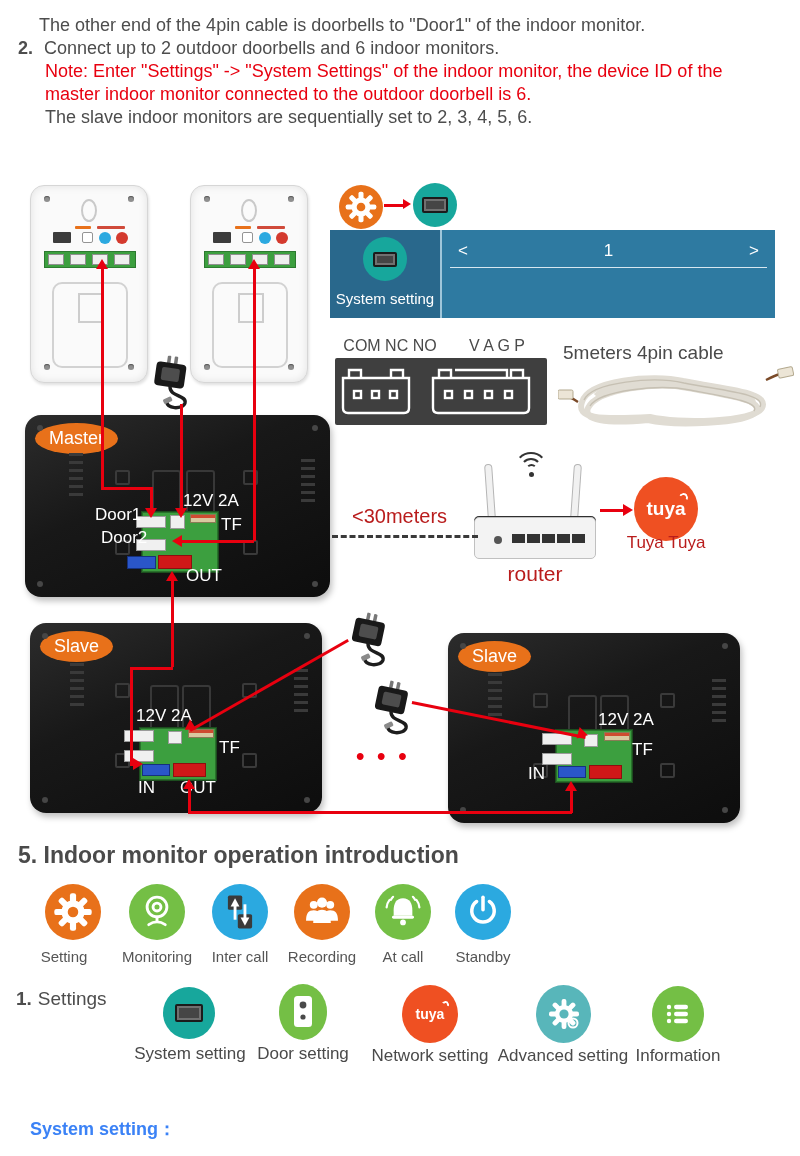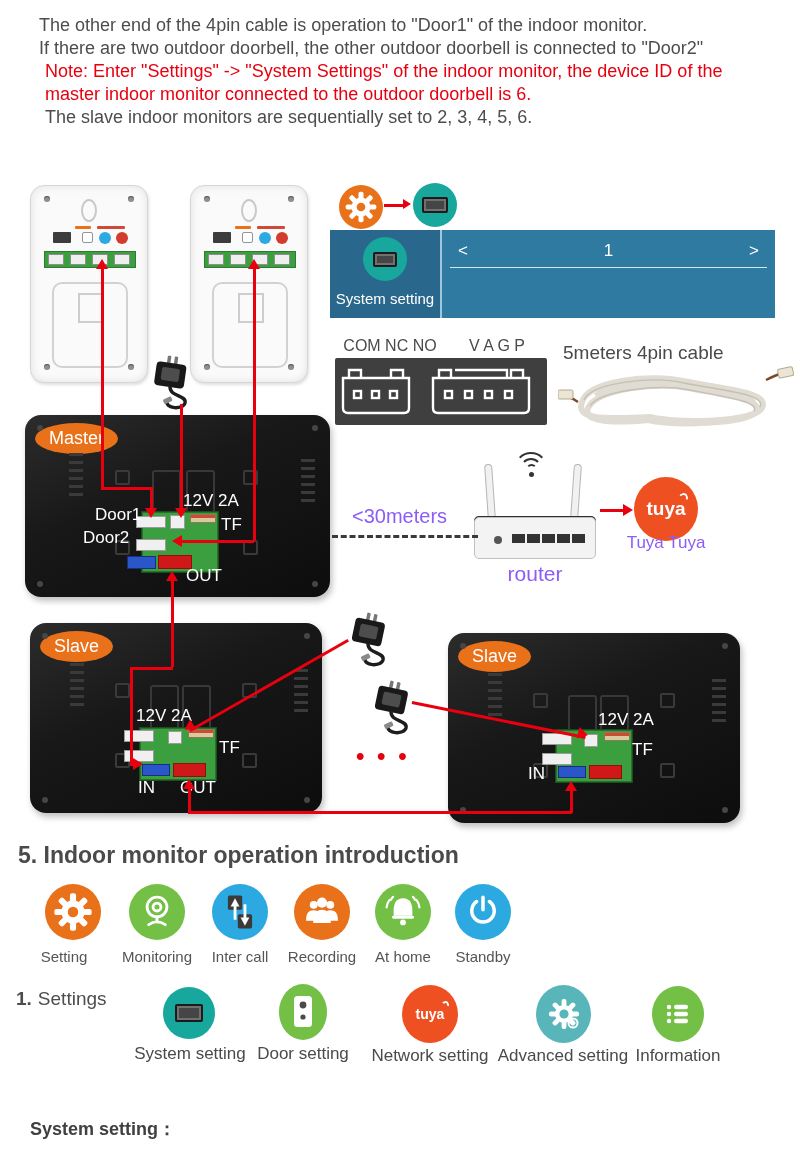--- a/index.html
+++ b/index.html
@@ -77,44 +77,44 @@
 .rl{position:absolute;background:var(--red);}
 .rlh{height:2.5px;} .rlv{width:2.5px;}
 .diag{height:2.5px;transform-origin:left center;}
 .arr{position:absolute;width:0;height:0;border:solid transparent;}
 .arr-up{border-width:0 6px 10px;border-bottom-color:var(--red);}
 .arr-down{border-width:10px 6px 0;border-top-color:var(--red);}
 .arr-left{border-width:6px 10px 6px 0;border-right-color:var(--red);}
 .arr-right{border-width:6px 0 6px 10px;border-left-color:var(--red);}
 .dash{position:absolute;border-top:3px dashed #3a3a3a;}
 .dots{position:absolute;color:var(--red);font-size:24px;font-weight:bold;letter-spacing:3px;}
-.plain-lab{position:absolute;color:#8b5cf6;}
+.plain-lab{position:absolute;color:#b91c1c;}
 
 .s5-title{position:absolute;left:18px;top:842px;font-size:23px;font-weight:bold;color:#4a4a4a;}
 .c5{position:absolute;width:56px;height:56px;border-radius:50%;display:flex;align-items:center;justify-content:center;}
 .c5 svg{width:44px;height:44px;}
 .bg-orange{background:var(--orange);} .bg-green{background:var(--green);} .bg-blue{background:var(--blue);}
 .bg-teal{background:var(--teal);} .bg-teal-l{background:var(--teal-light);} .bg-tuya{background:var(--tuya-orange);}
 .ic-lab{position:absolute;width:100px;text-align:center;font-size:15px;color:#555;}
 
 .sr-title{position:absolute;left:16px;top:988px;font-size:19px;}
 .sr-title b{margin-right:6px;}
 .eli{position:absolute;border-radius:50%;display:flex;align-items:center;justify-content:center;}
 .eli svg{width:40px;height:40px;}
 .sr-lab{position:absolute;width:150px;text-align:center;font-size:17px;color:#4a4a4a;}
 
 .footer{position:absolute;left:30px;top:1072px;font-size:18px;line-height:23px;white-space:pre-wrap;}
-.footer b{color:#404040;}
+.footer b{color:#3b82f6;}
 </style>
 </head>
 <body>
 
 <div class="instructions">
-  <div class="ins cont1">The other end of the 4pin cable is operation to "Door1" of the indoor monitor.</div>
-  <div class="ins cont1">If there are two outdoor doorbell, the other outdoor doorbell is connected to "Door2"</div>
+  <div class="ins cont1">The other end of the 4pin cable is doorbells to "Door1" of the indoor monitor.</div>
+  <div class="ins"><span class="num n2">2.</span><span>Connect up to 2 outdoor doorbells and 6 indoor monitors.</span></div>
   <div class="ins cont2 red-t">Note: Enter "Settings" -&gt; "System Settings" of the indoor monitor, the device ID of the</div>
   <div class="ins cont2 red-t">master indoor monitor connected to the outdoor doorbell is 6.</div>
   <div class="ins cont2">The slave indoor monitors are sequentially set to 2, 3, 4, 5, 6.</div>
 </div>
 
 <div class="doorbell" style="left:30px;top:185px">
   <div class="db-screw" style="left:13px;top:10px"></div>
   <div class="db-screw" style="right:13px;top:10px"></div>
   <div class="db-screw" style="left:13px;bottom:12px"></div>
   <div class="db-screw" style="right:13px;bottom:12px"></div>
@@ -286,21 +286,21 @@
   <div class="pcb" style="left:117px;top:97px;width:76px;height:60px"></div>
   <div class="cw" style="left:111px;top:101px;width:30px;height:12px"></div>
   <div class="cw" style="left:111px;top:124px;width:30px;height:12px"></div>
   <div class="cw" style="left:145px;top:100px;width:15px;height:14px"></div>
   <div class="csd" style="left:165px;top:99px;width:26px;height:9px">
       <i></i>
     </div>
   <div class="cb" style="left:102px;top:141px;width:29px;height:13px"></div>
   <div class="cr" style="left:133px;top:140px;width:34px;height:14px"></div>
   <div class="mlabel" style="left:70px;top:90px">Door1</div>
-  <div class="mlabel" style="left:58px;top:113px">Door2</div>
+  <div class="mlabel" style="left:76px;top:113px">Door2</div>
   <div class="mlabel" style="left:158px;top:76px">12V 2A</div>
   <div class="mlabel" style="left:196px;top:100px">TF</div>
   <div class="mlabel" style="left:161px;top:151px">OUT</div>
 </div>
 
 <div class="plain-lab" style="left:352px;top:505px;font-size:20px">&lt;30meters</div>
 <div class="wifi" style="left:514px;top:452px;width:34px;height:34px"></div>
 <div class="wifi" style="left:520px;top:458px;width:22px;height:22px"></div>
 <div class="wifi" style="left:526px;top:464px;width:11px;height:11px"></div>
 <div class="abs" style="left:529px;top:472px;width:5px;height:5px;border-radius:50%;background:#333"></div>
@@ -490,21 +490,21 @@
         <path d="M14.2 10.5 A10.2 10.2 0 1 0 25.8 10.5"></path>
         <line x1="20" y1="6.5" x2="20" y2="18"></line>
       </g>
     </svg>
 </div>
 
 <div class="ic-lab" style="left:14px;top:948px">Setting</div>
 <div class="ic-lab" style="left:107px;top:948px">Monitoring</div>
 <div class="ic-lab" style="left:190px;top:948px">Inter call</div>
 <div class="ic-lab" style="left:272px;top:948px">Recording</div>
-<div class="ic-lab" style="left:353px;top:948px">At home</div>
+<div class="ic-lab" style="left:353px;top:948px">At call</div>
 <div class="ic-lab" style="left:433px;top:948px">Standby</div>
 
 <div class="sr-title"><b>1.</b><span>Settings</span></div>
 
 <div class="eli bg-teal" style="left:163px;top:987px;width:52px;height:52px">
   <div class="scr" style="width:28px;height:18px"></div>
 </div>
 <div class="eli bg-green" style="left:279px;top:984px;width:48px;height:56px">
   <svg viewBox="0 0 40 40">
       <rect x="11" y="4" width="18" height="31" rx="3.5" fill="#fff"></rect>

